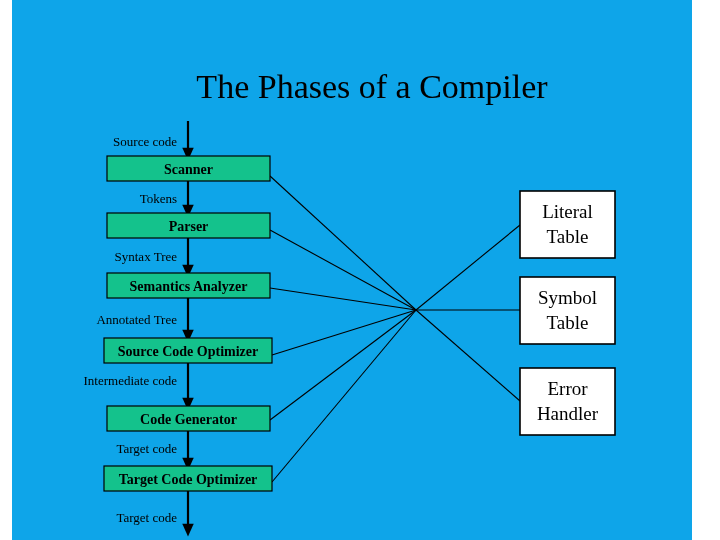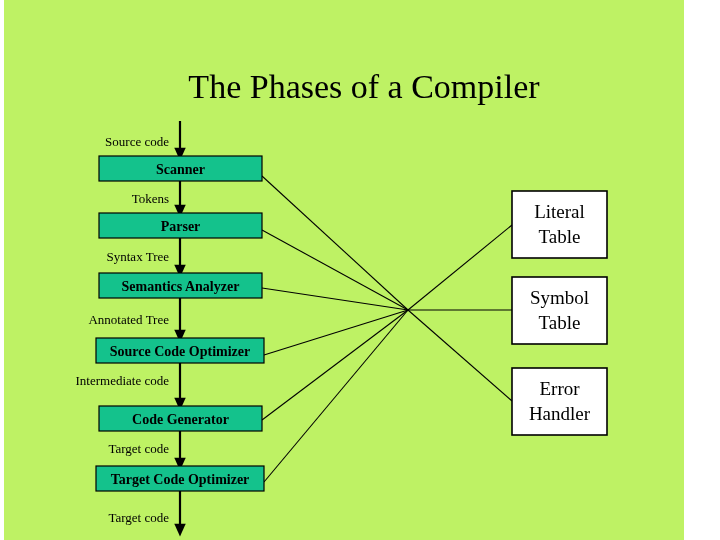--- a/index.html
+++ b/index.html
@@ -10,25 +10,25 @@
   }
   body {
     width: 720px;
     height: 540px;
     overflow: hidden;
     font-family: "Liberation Serif", "DejaVu Serif", serif;
     position: relative;
   }
   #slide {
     position: absolute;
-    left: 4px;
+    left: 12px;
     top: 0;
     width: 680px;
     height: 540px;
-    background: #bef264;
+    background: #0ea5e9;
   }
   #slide-title {
     position: absolute;
     left: 0;
     top: 68px;
     width: 720px;
     text-align: center;
     font-family: "Liberation Serif", "DejaVu Serif", serif;
     font-size: 34px;
     font-weight: normal;

